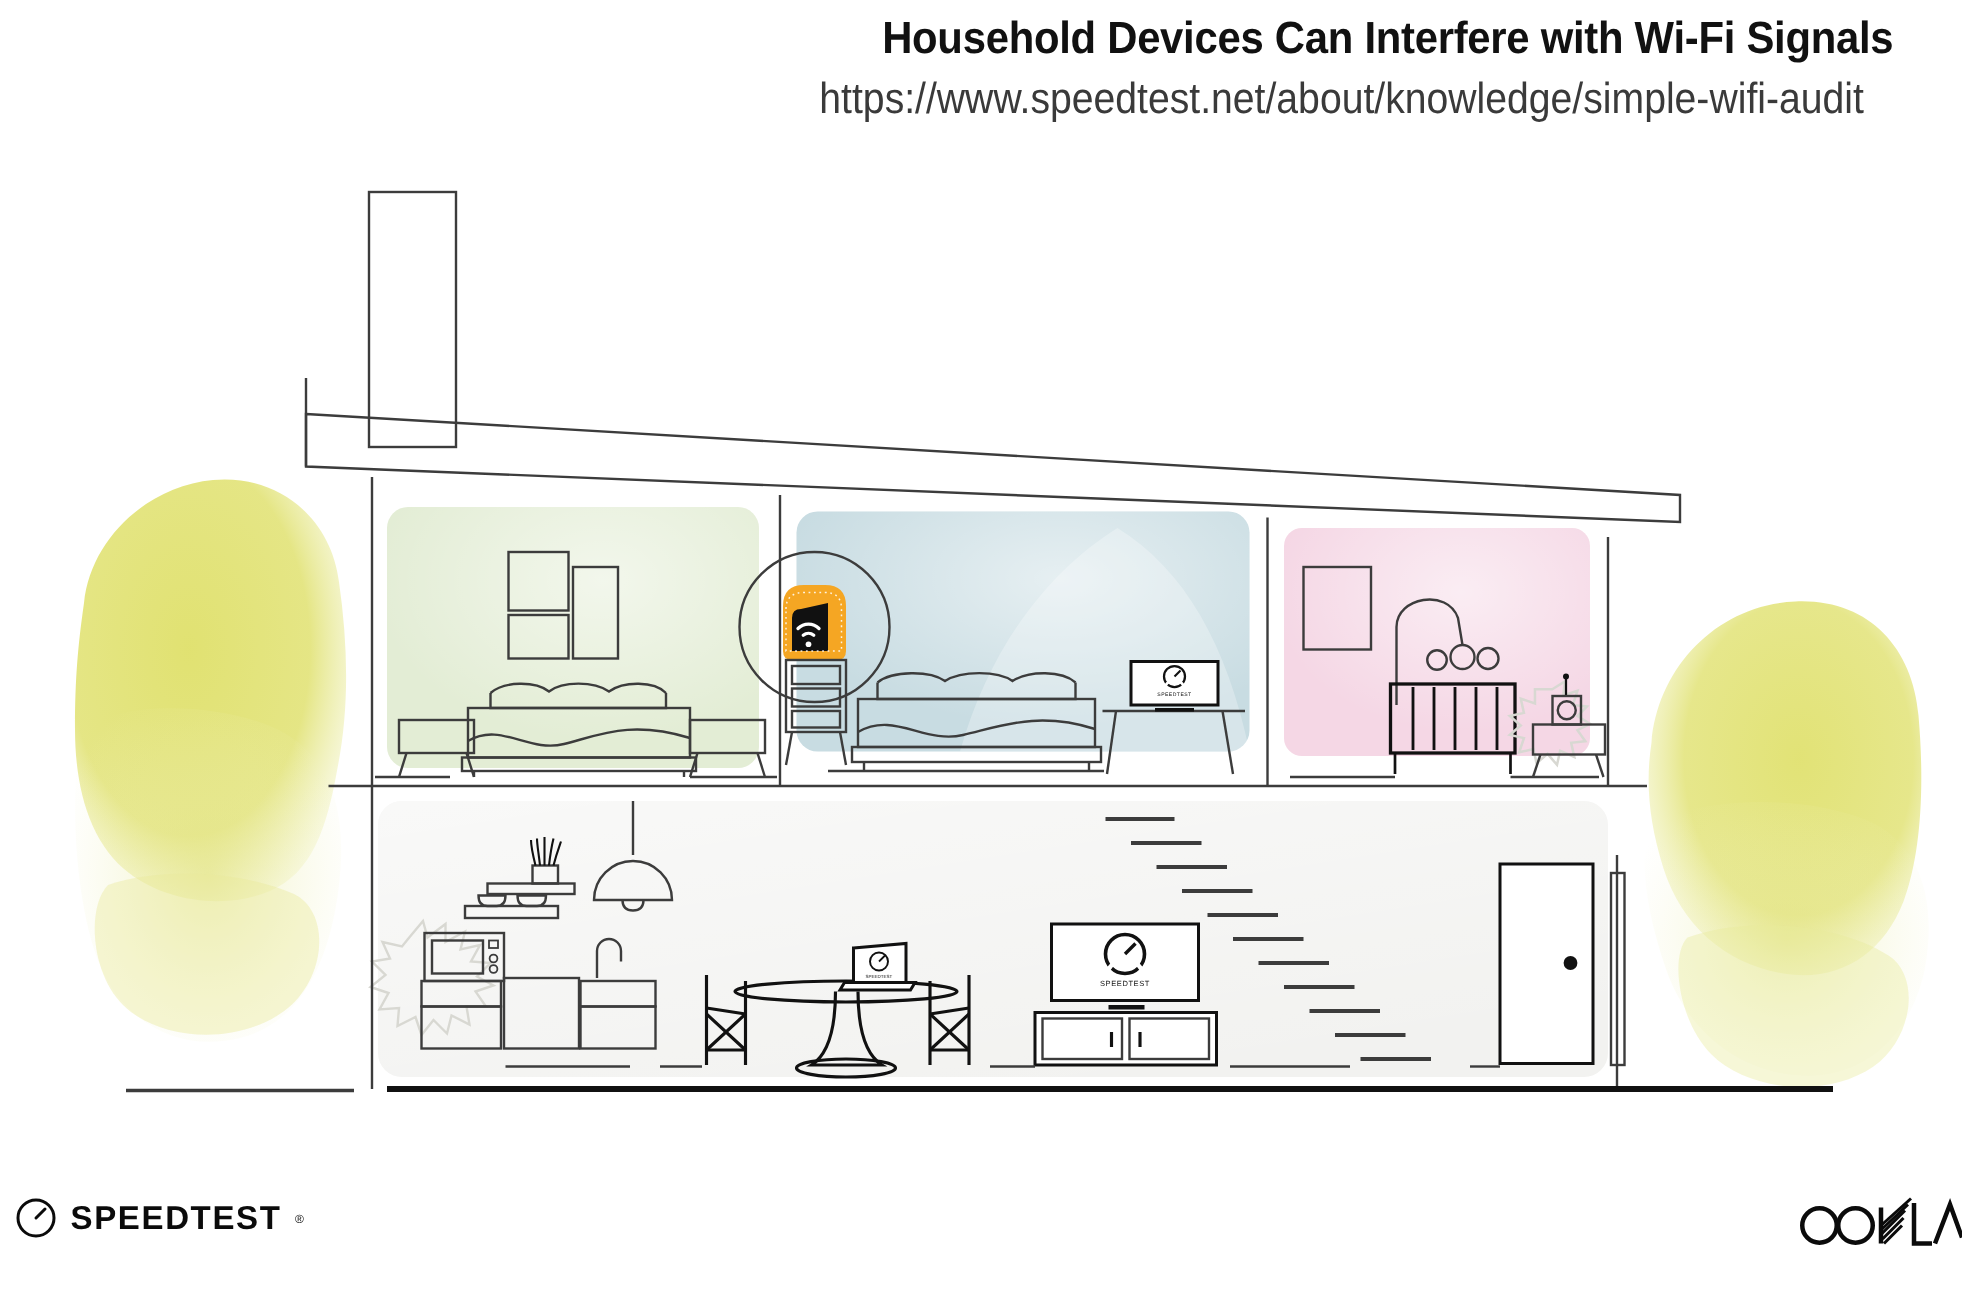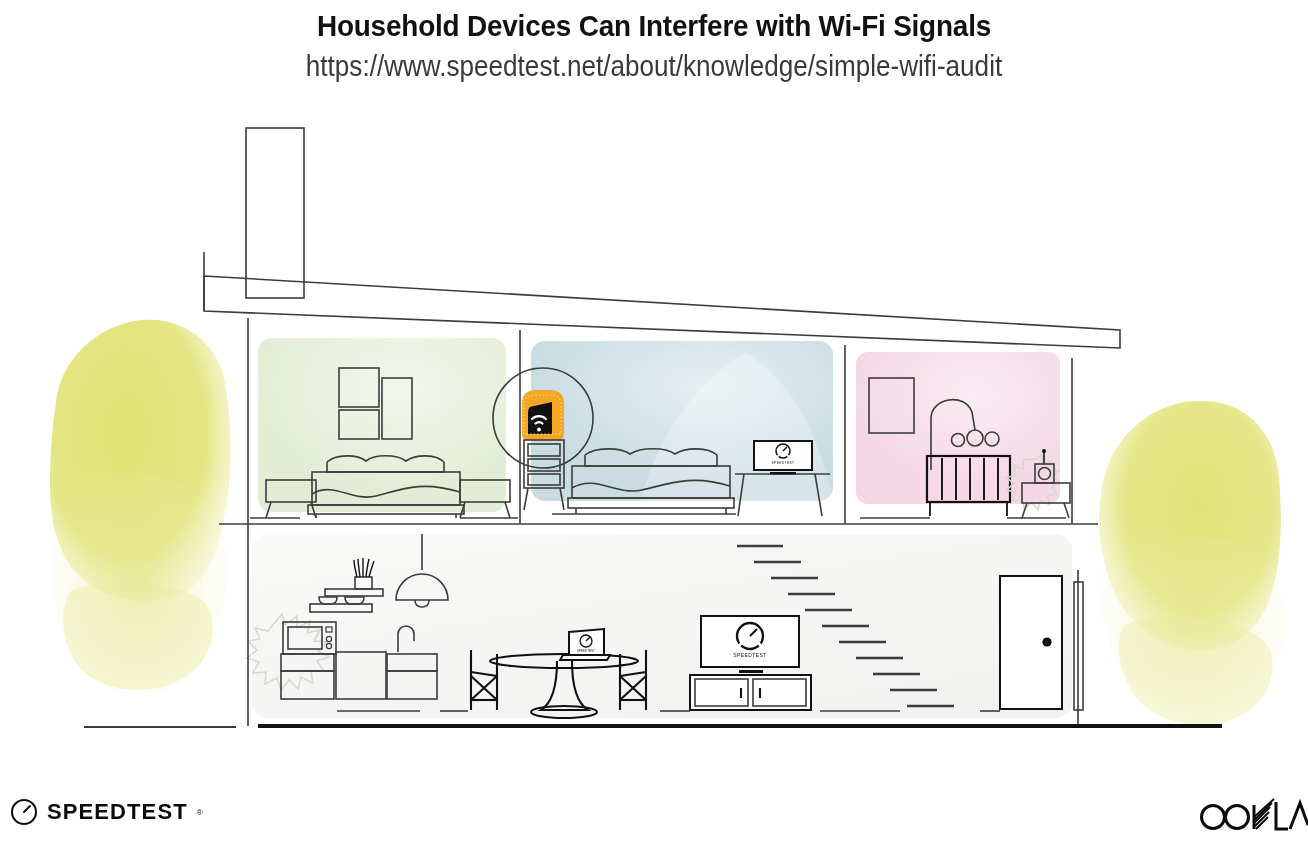--- a/index.html
+++ b/index.html
@@ -4,21 +4,21 @@
 <style>
   html,body{margin:0;padding:0;background:#ffffff;}
   body{
     width:1308px;height:861px;position:relative;overflow:hidden;
     font-family:"Liberation Sans", sans-serif;
     -webkit-font-smoothing:antialiased;
   }
   #stage{position:absolute;inset:0;}
 
   
-  .hdr{position:absolute;left:0;right:0;top:0;text-align:center;}
+  .hdr{position:absolute;left:0;right:0;top:0;text-align:right;}
   .hdr-title{
     font-family:"Liberation Sans", sans-serif;
     font-weight:700;font-size:30px;letter-spacing:-0.2px;
     color:#111111;margin:9px 0 0 0;line-height:1.1;
     transform:scaleX(0.93);
   }
   .hdr-url{
     font-family:"Liberation Sans", sans-serif;
     font-weight:400;font-size:29px;color:#3a3a3a;
     margin:8px 0 0 0;line-height:1.15;

